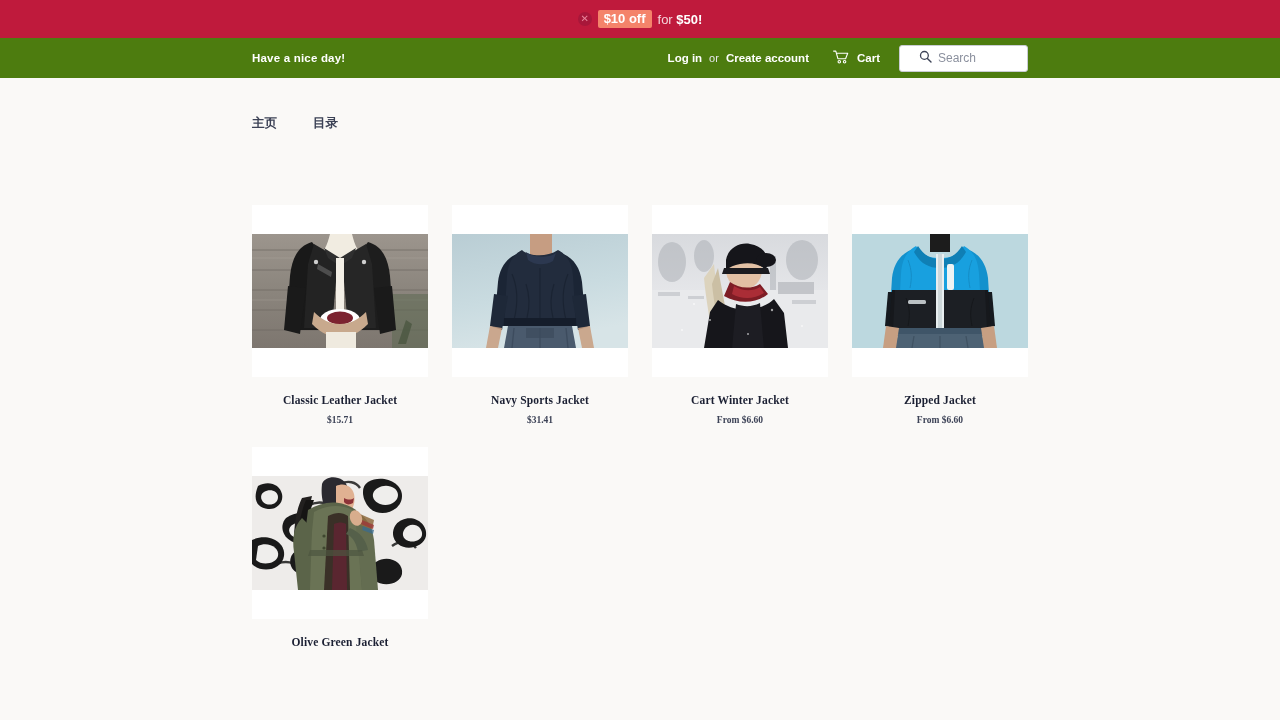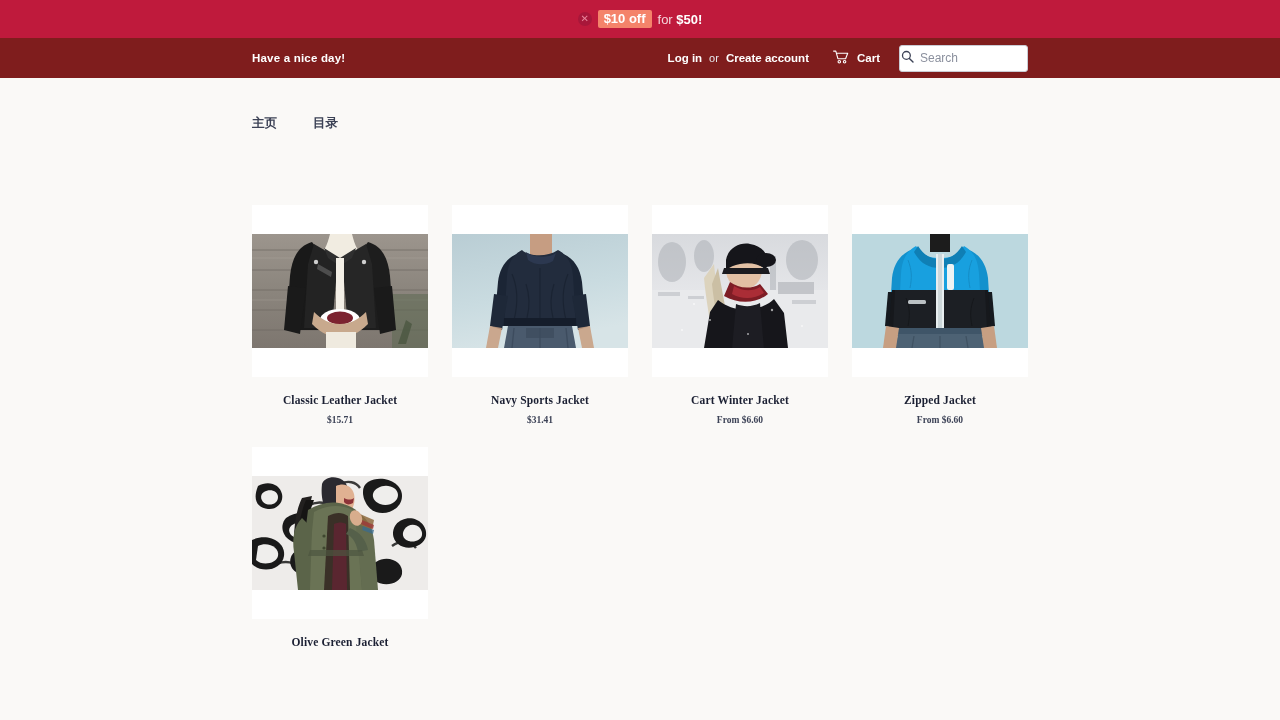--- a/index.html
+++ b/index.html
@@ -49,21 +49,21 @@
     padding: 1px 6px 2px 6px;
     border-radius: 2px;
     font-size: 13px;
   }
   .promo-tail { font-size: 13px; color: #f4d4da; }
   .promo-tail b { color: #ffffff; font-weight: bold; }
 
   
   .topbar {
     height: 40px;
-    background: #7f1d1d;
+    background: #4d7c0f;
     position: relative;
   }
   .topbar-inner {
     width: 1280px;
     height: 100%;
     padding: 0 252px;
     display: flex;
     align-items: center;
     justify-content: space-between;
   }
@@ -110,21 +110,21 @@
   .cart-icon { display: block; }
   .search-wrap {
     margin-left: 19px;
     width: 129px;
     height: 27px;
     background: #ffffff;
     border: 1px solid #c9ccd4;
     border-radius: 3px;
     display: flex;
     align-items: center;
-    padding: 0 1px;
+    padding: 0 19px;
     gap: 6px;
   }
   .search-input {
     border: 0;
     outline: 0;
     font-family: "Liberation Sans", sans-serif;
     font-size: 12px;
     color: #4b5163;
     width: 100%;
     background: transparent;

